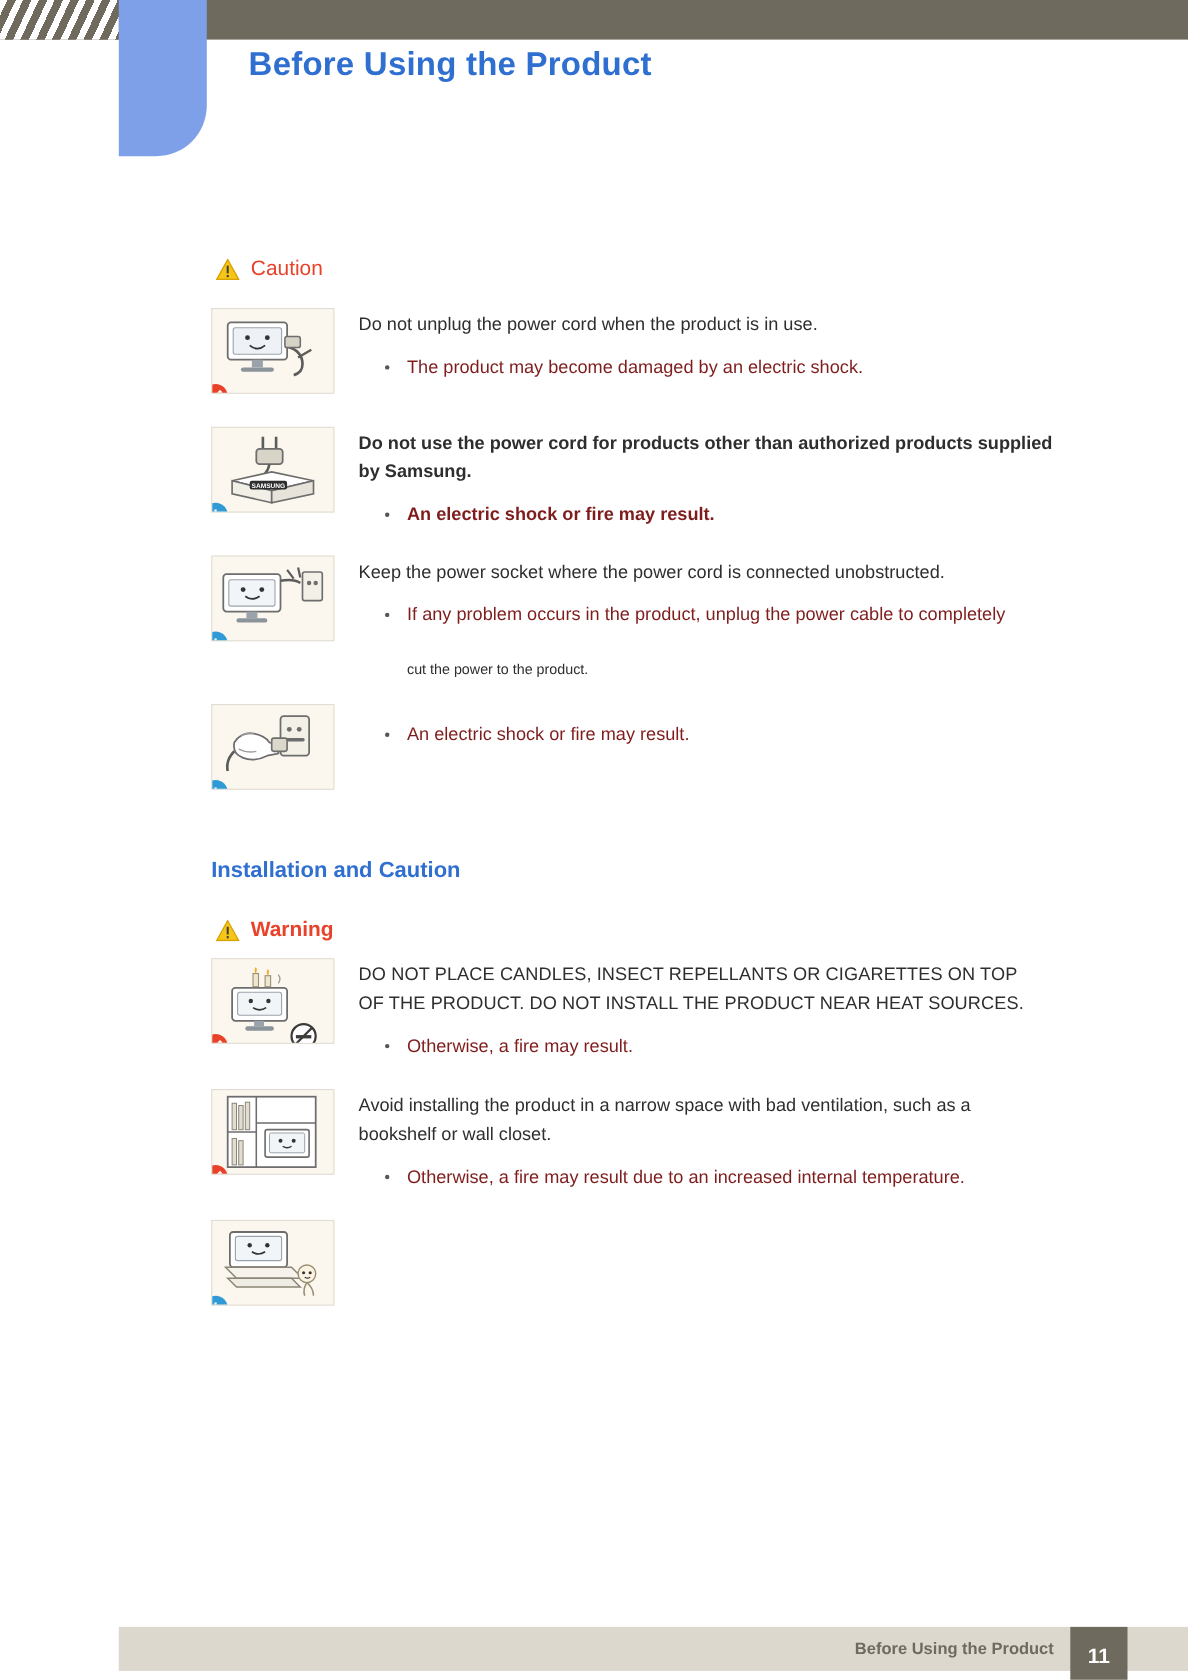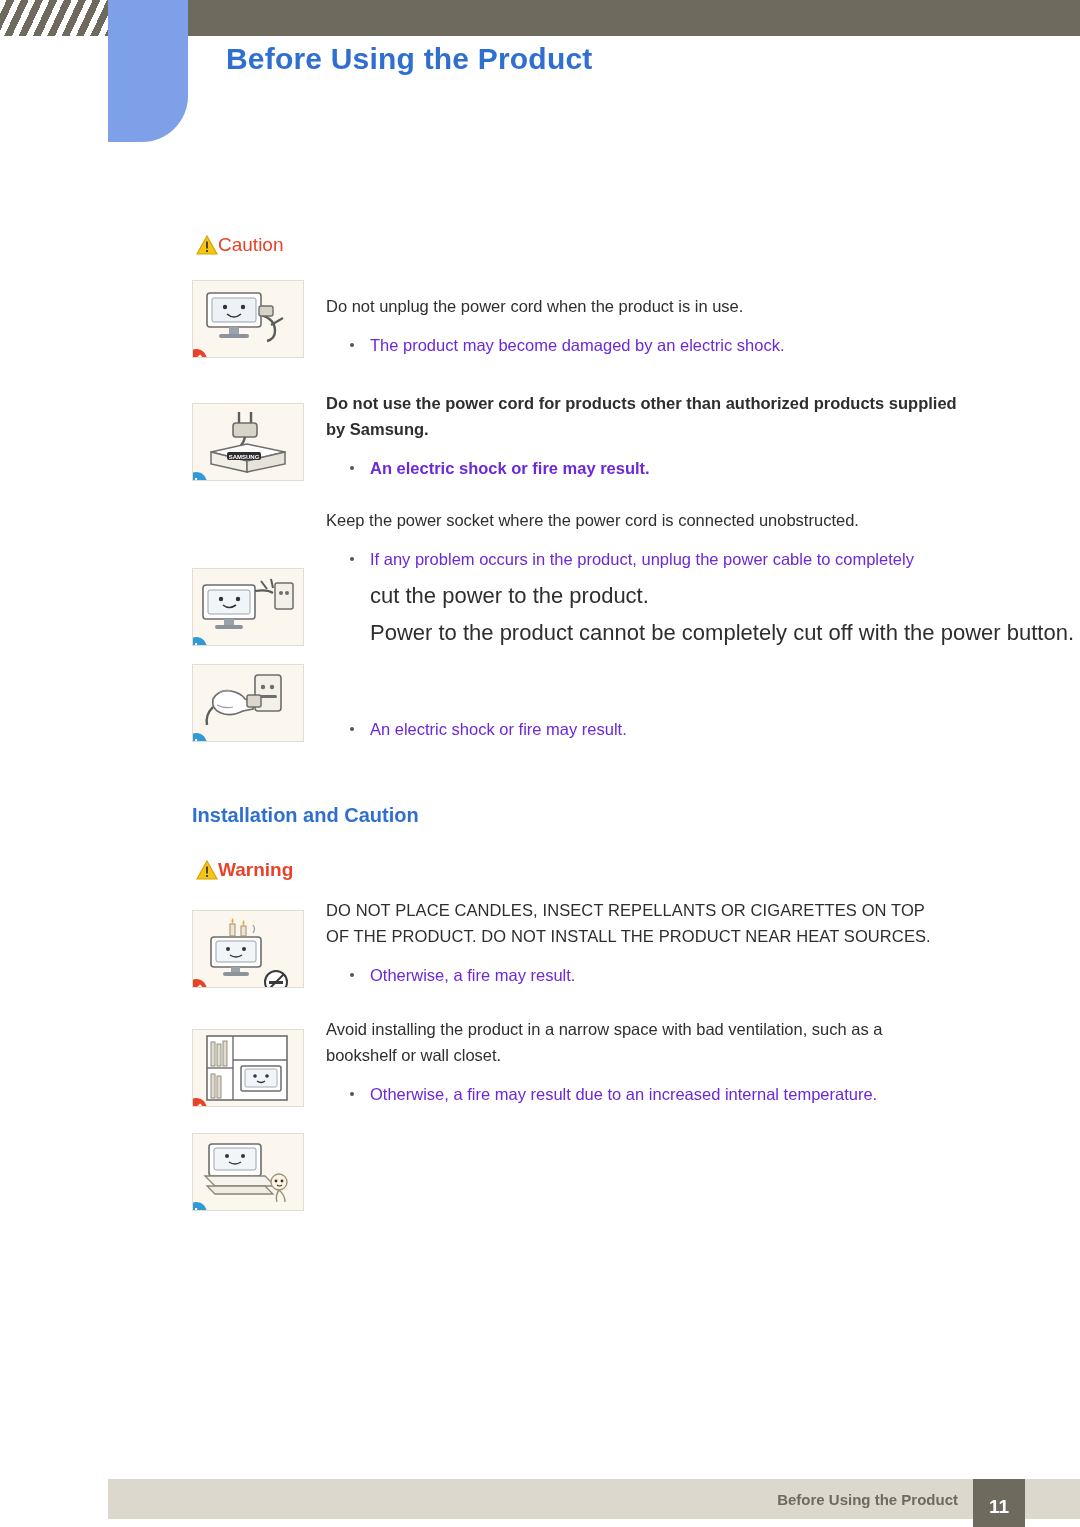--- a/index.html
+++ b/index.html
@@ -50,20 +50,21 @@
   
   .content {
     position: absolute;
     left: 0; top: 160px;
     width: 1080px;
   }
 
   .section-label {
     display: flex;
     align-items: center;
+    gap: 10px;
     margin-left: 196px;
   }
   .section-label .lbl-caution {
     font-size: 19px;
     color: #e8432a;
     font-weight: normal;
   }
   .section-label .lbl-warning {
     font-size: 19px;
     color: #e8432a;
@@ -75,21 +76,21 @@
   .sub-heading {
     margin-left: 192px;
     font-size: 20px;
     font-weight: bold;
     color: #2f6fd0;
   }
 
   
   .item {
     display: flex;
-    align-items: flex-end;
+    align-items: flex-start;
     margin-left: 192px;
     margin-top: 14px;
   }
   .item .art {
     width: 112px;
     min-width: 112px;
     height: 78px;
     margin-right: 22px;
     position: relative;
   }
@@ -98,40 +99,40 @@
     width: 760px;
   }
   .line {
     font-size: 16.5px;
     color: #2e2e2e;
     line-height: 26px;
   }
   .line.caps { letter-spacing: 0.1px; }
   .bullet-line {
     font-size: 16.5px;
-    color: #6d28d9;
+    color: #7f1d1d;
     line-height: 26px;
     padding-left: 44px;
     position: relative;
     margin-top: 13px;
   }
   .bullet-line:before {
     content: "";
     position: absolute;
     left: 24px; top: 11px;
     width: 4px; height: 4px;
     background: #555;
     border-radius: 50%;
   }
   .plain-indent {
-    font-size: 22px;
+    font-size: 13px;
     color: #2e2e2e;
     line-height: 26px;
     padding-left: 44px;
-    margin-top: 11px;
+    margin-top: 24px;
   }
 
   
   .illus {
     width: 112px; height: 78px;
     background: #fbf7ef;
     border: 1px solid #e2ddd2;
     box-sizing: border-box;
     position: relative;
     overflow: hidden;
@@ -280,21 +281,20 @@
           <path d="M62 22 q12 -2 18 2" fill="none" stroke="#5c5c5c" stroke-width="2.2"></path>
           <path d="M68 12 l6 8 M78 10 l2 9" stroke="#5c5c5c" stroke-width="2"></path>
         </svg>
         <div class="badge info"></div>
       </div>
     </div>
     <div class="txt">
       <div class="line">Keep the power socket where the power cord is connected unobstructed.</div>
       <div class="bullet-line">If any problem occurs in the product, unplug the power cable to completely</div>
       <div class="plain-indent">cut the power to the product.</div>
-      <div class="plain-indent">Power to the product cannot be completely cut off with the power button.</div>
     </div>
   </div>
 
   <div class="item" style="margin-top:18px;">
     <div class="art">
       <div class="illus">
         <svg width="110" height="76" viewBox="0 0 110 76">
           <rect x="62" y="10" width="26" height="36" rx="3" fill="#f3f0e8" stroke="#6d6d6d" stroke-width="1.6"></rect>
           <circle cx="70" cy="22" r="2.2" fill="#6d6d6d"></circle>
           <circle cx="79" cy="22" r="2.2" fill="#6d6d6d"></circle>

